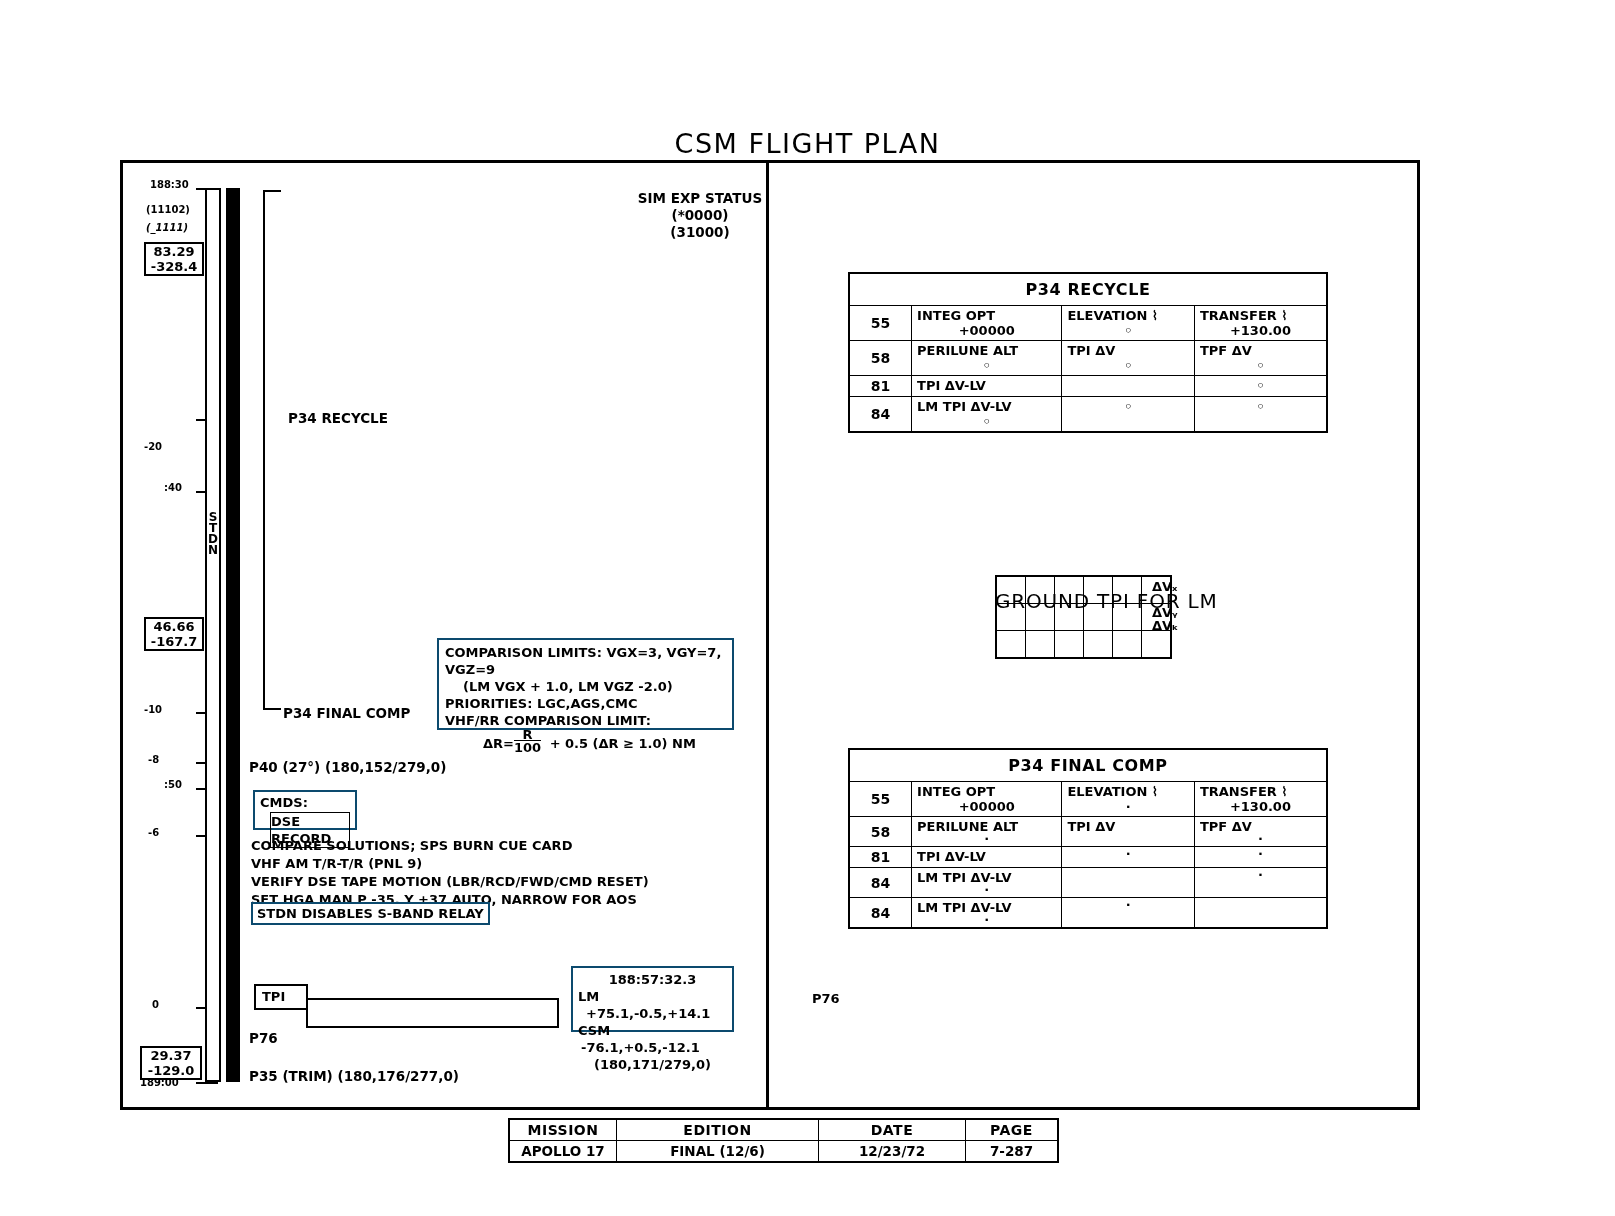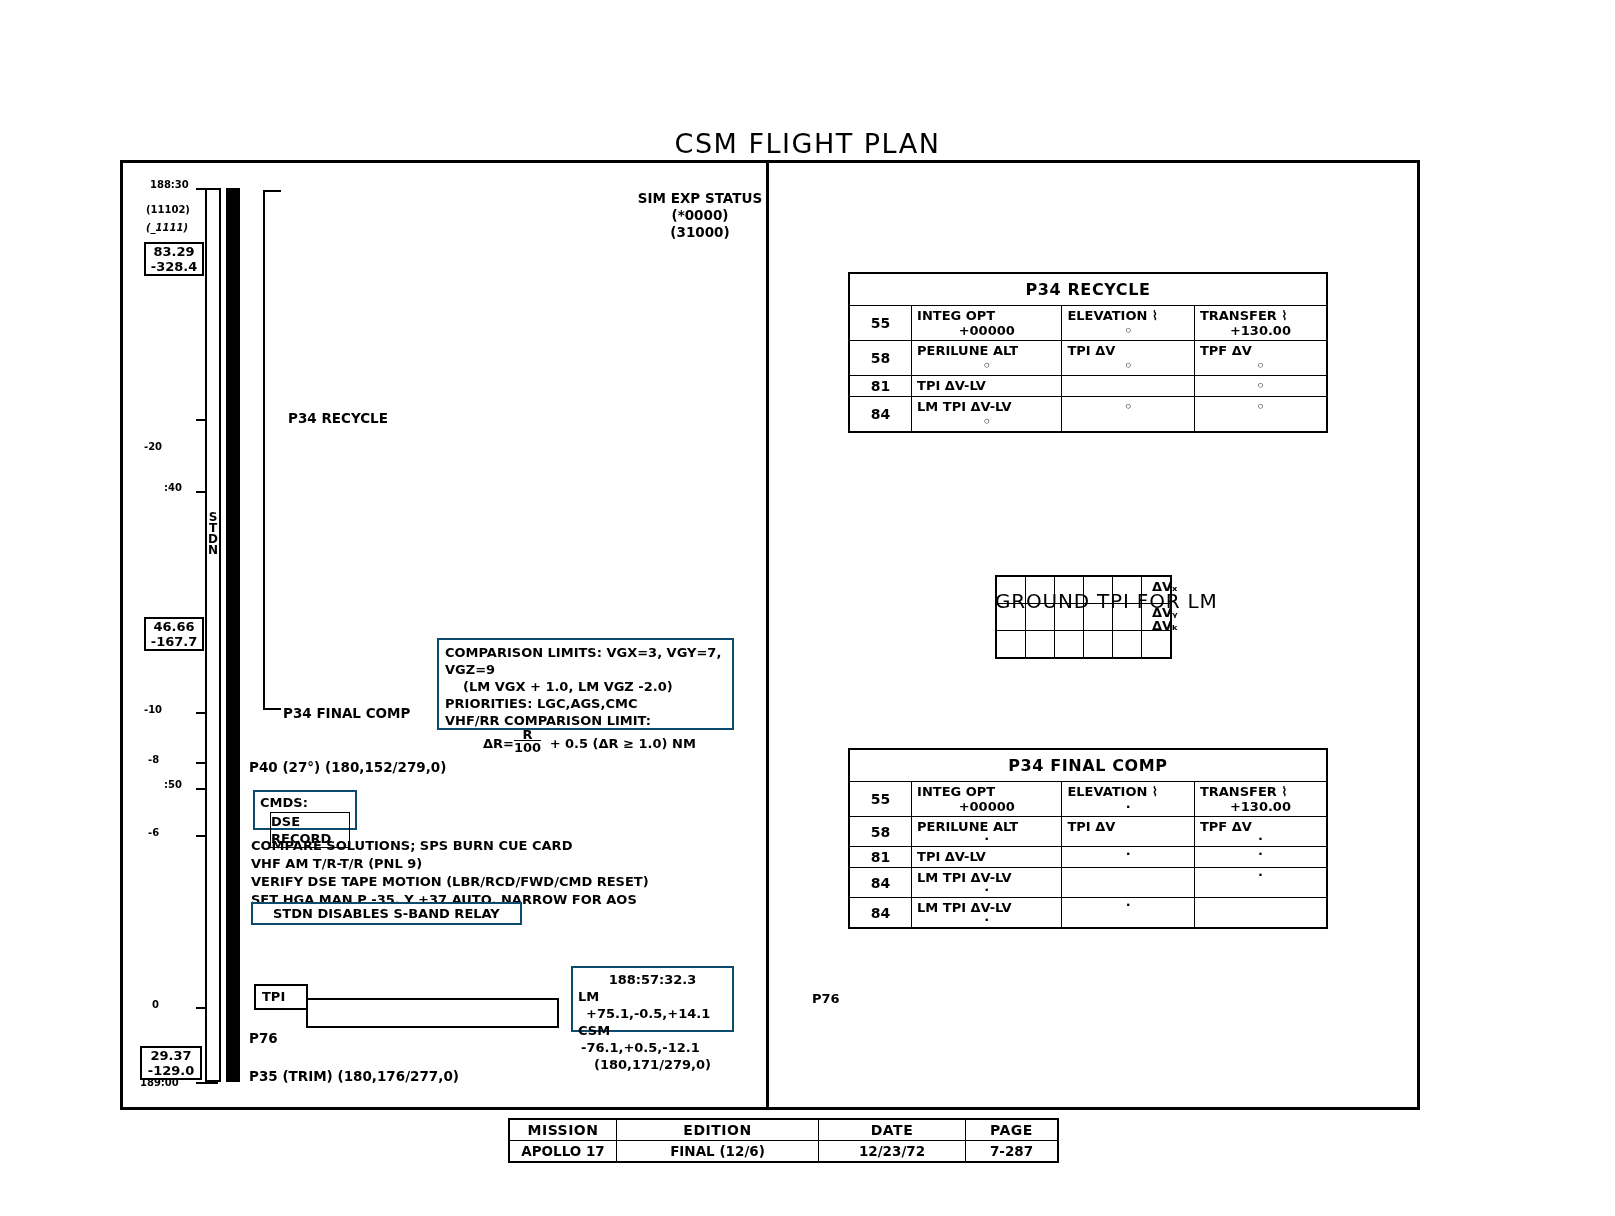--- a/index.html
+++ b/index.html
@@ -145,21 +145,21 @@
 
   <div class="notebox" style="left:253px;top:790px;width:104px;height:40px;padding:2px 5px;">
     <div>CMDS:</div>
     <div style="border:1.5px solid #000;display:inline-block;padding:0 0;margin-left:10px;margin-top:1px;">DSE RECORD</div>
   </div>
 
   <div class="plaintext-sm" style="left:251px;top:838px;">COMPARE SOLUTIONS; SPS BURN CUE CARD</div>
   <div class="plaintext-sm" style="left:251px;top:856px;">VHF AM T/R-T/R (PNL 9)</div>
   <div class="plaintext-sm" style="left:251px;top:874px;">VERIFY DSE TAPE MOTION (LBR/RCD/FWD/CMD RESET)</div>
   <div class="plaintext-sm" style="left:251px;top:892px;">SET HGA MAN P -35, Y +37 AUTO, NARROW FOR AOS</div>
-  <div class="notebox" style="left:251px;top:902px;padding:1px 20px;">STDN DISABLES S-BAND RELAY</div>
+  <div class="notebox" style="left:251px;top:902px;padding:1px 4px;">STDN DISABLES S-BAND RELAY</div>
 
   <div class="notebox" style="left:437px;top:638px;width:297px;height:92px;">
     <div>COMPARISON LIMITS: VGX=3, VGY=7, VGZ=9</div>
     <div style="padding-left:18px;">(LM VGX + 1.0, LM VGZ -2.0)</div>
     <div>PRIORITIES: LGC,AGS,CMC</div>
     <div>VHF/RR COMPARISON LIMIT:</div>
     <div style="padding-left:38px;position:relative;">
       <span>ΔR=</span><span style="display:inline-block;text-align:center;vertical-align:-4px;">
         <span style="display:block;line-height:11px;">R</span>
         <span style="display:block;border-top:1.5px solid #000;line-height:14px;text-align:right;">100</span>

